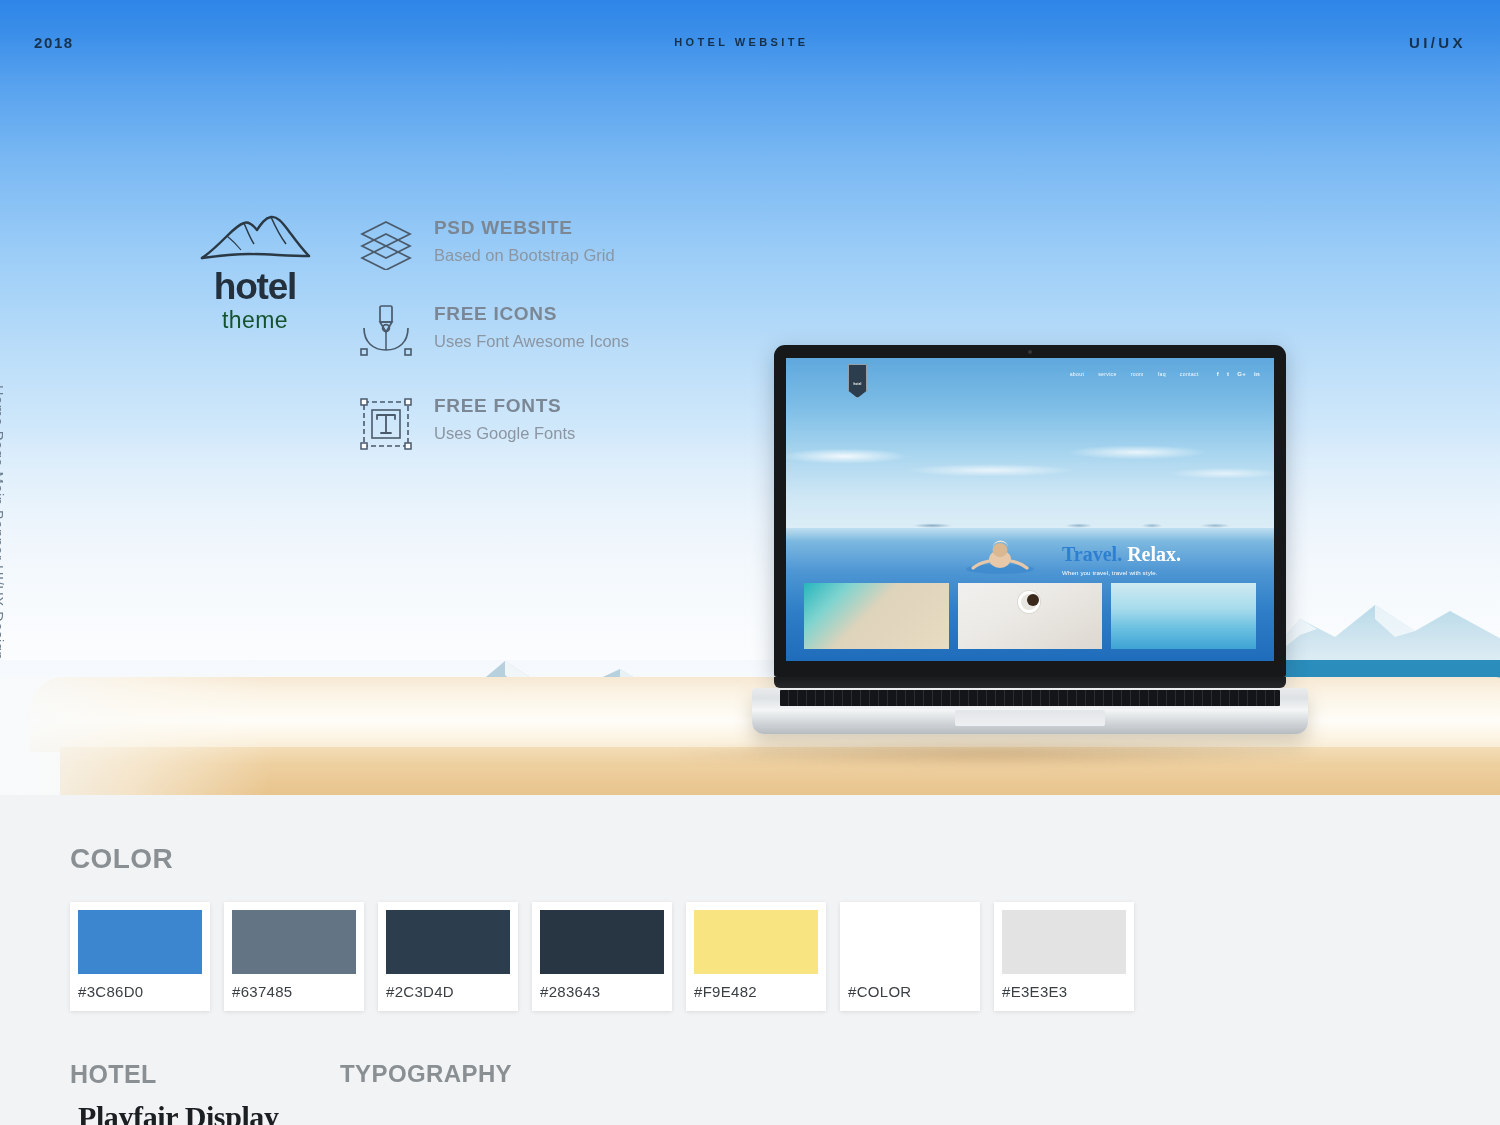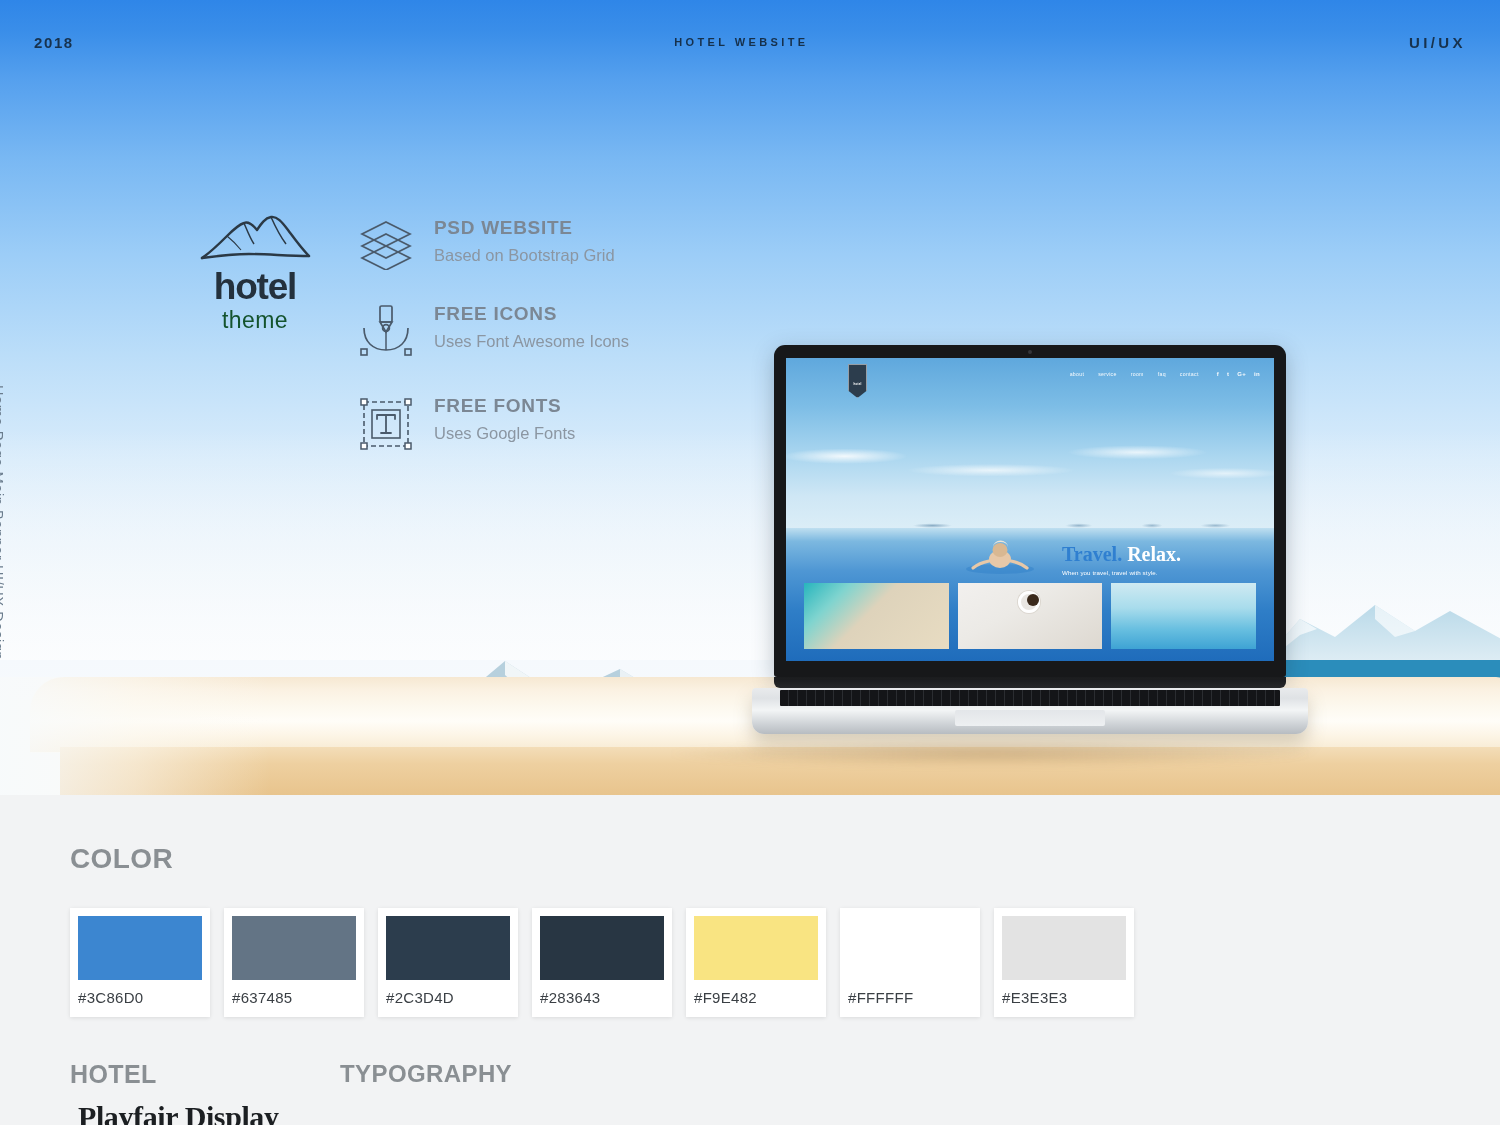--- a/index.html
+++ b/index.html
@@ -212,21 +212,21 @@
 
   
   .lower {
     position:absolute; left:0; top:795px; width:1304px; height:330px;
     background:#f2f3f4; overflow:hidden;
   }
   .sec-title {
     position:absolute; font-weight:700; color:#8a8f93; letter-spacing:.4px;
   }
   #colorTitle { left:70px; top:48px; font-size:28px; }
-  .swatches { position:absolute; left:70px; top:113px; display:flex; gap:14px; }
+  .swatches { position:absolute; left:70px; top:107px; display:flex; gap:14px; }
   .sw {
     width:140px; background:#ffffff;
     box-shadow:0 1px 4px rgba(0,0,0,.10);
     padding:8px 8px 0 8px;
   }
   .sw-color { width:124px; height:64px; }
   .sw-hex {
     font-size:15px; color:#3a3f44; letter-spacing:.3px;
     padding:9px 0 11px 0; font-family:"Liberation Sans", sans-serif;
   }
@@ -430,21 +430,21 @@
     <div class="sw">
       <div class="sw-color" style="background:#283643"></div>
       <div class="sw-hex">#283643</div>
     </div>
     <div class="sw">
       <div class="sw-color" style="background:#F9E482"></div>
       <div class="sw-hex">#F9E482</div>
     </div>
     <div class="sw">
       <div class="sw-color" style="background:#FFFFFF"></div>
-      <div class="sw-hex">#FFFFFF</div>
+      <div class="sw-hex">#COLOR</div>
     </div>
     <div class="sw">
       <div class="sw-color" style="background:#E3E3E3"></div>
       <div class="sw-hex">#E3E3E3</div>
     </div>
   </div>
 
   <div class="sec-title" id="fontsTitle">HOTEL</div>
   <div class="sec-title" id="typoTitle">TYPOGRAPHY</div>
   <div class="font-name">Playfair Display</div>

